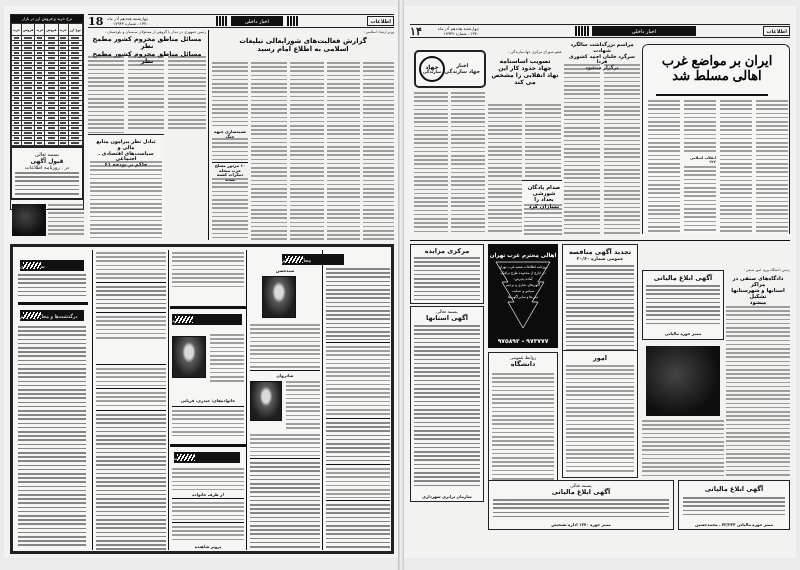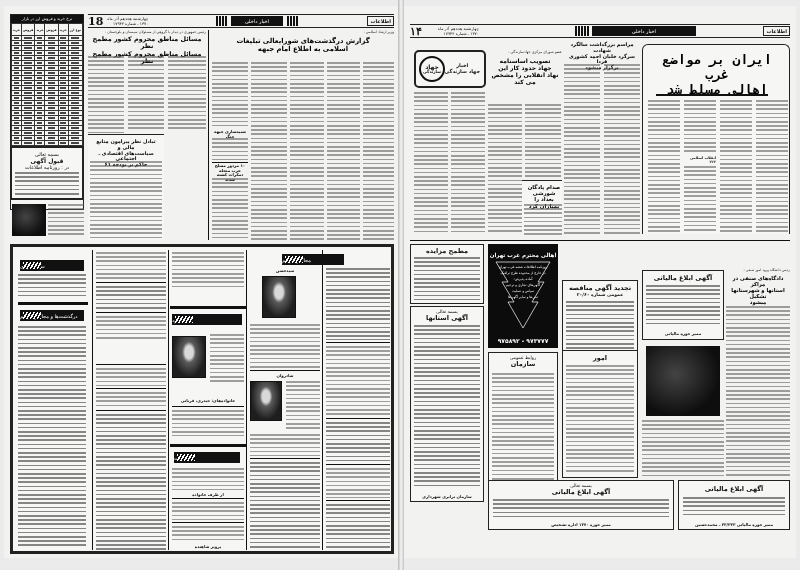--- a/index.html
+++ b/index.html
@@ -348,22 +348,22 @@
         <div>تبادل نظر پیرامون منابع مالی و</div>
         <div>سیاست‌های اقتصادی ـ اجتماعی</div>
         <div>حاکم بر بودجه ۶۱</div>
       </div>
       <div class="col-text" style="left:2px;right:2px;top:26px;bottom:2px;"></div>
     </div>
 
     <div class="rule" style="left:204px;top:24px;width:1px;height:210px;"></div>
     <div class="kicker" style="left:208px;top:24px;width:182px;font-size:3.6px;">وزیر ارشاد اسلامی :</div>
     <div class="headline" style="left:208px;top:32px;width:182px;font-size:6.8px;">
-      <div>گزارش درگذشت‌های شورایعالی تبلیغات</div>
-      <div>اسلامی به اطلاع امام جبهه</div>
+      <div>گزارش فعالیت‌های شورایعالی تبلیغات</div>
+      <div>اسلامی به اطلاع امام رسید</div>
     </div>
     <div class="col-text" style="left:208px;top:56px;width:36px;height:64px;"></div>
     <div class="col-text" style="left:247px;top:56px;width:36px;height:178px;"></div>
     <div class="col-text" style="left:286px;top:56px;width:34px;height:178px;"></div>
     <div class="col-text" style="left:323px;top:56px;width:33px;height:178px;"></div>
     <div class="col-text" style="left:359px;top:56px;width:31px;height:178px;"></div>
 
     <div class="headline" style="left:208px;top:124px;width:36px;font-size:4px;">شبیه‌سازی جبهه جنگ</div>
     <div class="col-text" style="left:208px;top:132px;width:36px;height:22px;"></div>
     <div class="rule" style="left:208px;top:156px;width:36px;height:1px;"></div>
@@ -465,21 +465,21 @@
         </div>
       <div style="flex:1.4"></div>
       <div class="dateline" style="margin-right:4px;">
         <div>چهارشنبه هجدهم آذر ماه</div>
         <div>۱۳۷۰ ـ شماره ۱۷۹۴۲</div>
       </div>
       <span class="page-num" style="margin-right:16px;">۱۴</span>
     </div>
 
     <div class="box" style="left:238px;top:38px;width:148px;height:190px;border-radius:6px 6px 0 0;border-bottom:none;"></div>
-    <div class="headline" style="left:244px;top:48px;width:138px;font-size:13px;font-family:Liberation Mono, monospace;">
+    <div class="headline" style="left:244px;top:48px;width:138px;font-size:13px;font-family:Liberation Sans, sans-serif;">
       <div>ایران بر مواضع غرب</div>
       <div>اهالی مسلط شد</div>
     </div>
     <div class="rule" style="left:252px;top:88px;width:112px;height:2px;"></div>
     <div class="col-text" style="left:244px;top:94px;width:32px;height:132px;"></div>
     <div class="col-text" style="left:280px;top:94px;width:32px;height:54px;"></div>
     <div class="kicker" style="left:280px;top:150px;width:32px;font-size:3.6px;font-weight:bold;">انقلاب اسلامی ۲۲۲</div>
     <div class="col-text" style="left:280px;top:160px;width:32px;height:66px;"></div>
     <div class="col-text" style="left:316px;top:94px;width:32px;height:132px;"></div>
     <div class="col-text" style="left:352px;top:94px;width:32px;height:132px;"></div>
@@ -519,21 +519,21 @@
     <div class="box" style="left:118px;top:174px;width:40px;height:56px;border:none;border-top:1px solid #222;"></div>
     <div class="headline" style="left:120px;top:178px;width:40px;font-size:5.4px;">
       <div>صدام پادگان شورشی</div>
       <div>بغداد را بمباران کرد</div>
     </div>
     <div class="col-text" style="left:120px;top:198px;width:38px;height:32px;"></div>
 
     <div class="rule" style="left:6px;top:234px;width:380px;height:1px;"></div>
 
     <div class="box" style="left:6px;top:238px;width:74px;height:60px;">
-      <div class="notice-title" style="margin-top:2px;">مطمح مزایده</div>
+      <div class="notice-title" style="margin-top:2px;">مرکزی مزایده</div>
       <div class="col-text dense" style="left:3px;right:3px;top:12px;bottom:3px;"></div>
     </div>
     <div class="box" style="left:6px;top:300px;width:74px;height:196px;">
       <div class="notice-sub" style="margin-top:2px;">بسمه تعالی</div>
       <div class="notice-title">آگهی استانها</div>
       <div class="col-text dense" style="left:3px;right:3px;top:18px;bottom:12px;"></div>
       <div class="footer-sig" style="position:absolute;bottom:2px;left:0;right:0;">سازمان ترابری شهرداری</div>
     </div>
 
     <div class="ad-black" style="left:84px;top:238px;width:70px;height:104px;">
@@ -546,25 +546,25 @@
           <div>در خارج از محدوده طرح ترافیک</div>
           <div>آماده پذیرش:</div>
           <div>آگهی‌های تجاری و ترحیم</div>
           <div>سپاس و تسلیت</div>
           <div>ثبتی‌ها و سایر آگهی‌ها</div>
         </div>
       <div class="phone">۹۷۳۷۷۷ - ۹۷۵۸۹۲</div>
     </div>
     <div class="box" style="left:84px;top:346px;width:70px;height:150px;">
       <div class="notice-sub" style="margin-top:2px;">روابط عمومی</div>
-      <div class="notice-title">سازمان</div>
+      <div class="notice-title">دانشگاه</div>
       <div class="col-text" style="left:3px;right:3px;top:20px;bottom:3px;"></div>
     </div>
 
-    <div class="box" style="left:158px;top:238px;width:76px;height:120px;margin-top:36px;">
+    <div class="box" style="left:158px;top:238px;width:76px;height:120px;">
       <div class="notice-title" style="margin-top:3px;">تجدید آگهی مناقصه</div>
       <div class="notice-sub" style="font-weight:bold;">عمومی شماره ۲۰/۶۰</div>
       <div class="col-text dense" style="left:3px;right:3px;top:20px;bottom:12px;"></div>
       <div class="footer-sig" style="position:absolute;bottom:3px;left:0;right:0;">شرکت برق منطقه‌ای تهران</div>
     </div>
     <div class="box" style="left:158px;top:344px;width:76px;height:128px;">
       <div class="notice-title" style="margin-top:3px;">امور</div>
       <div class="col-text" style="left:3px;right:3px;top:14px;bottom:3px;"></div>
     </div>
 

